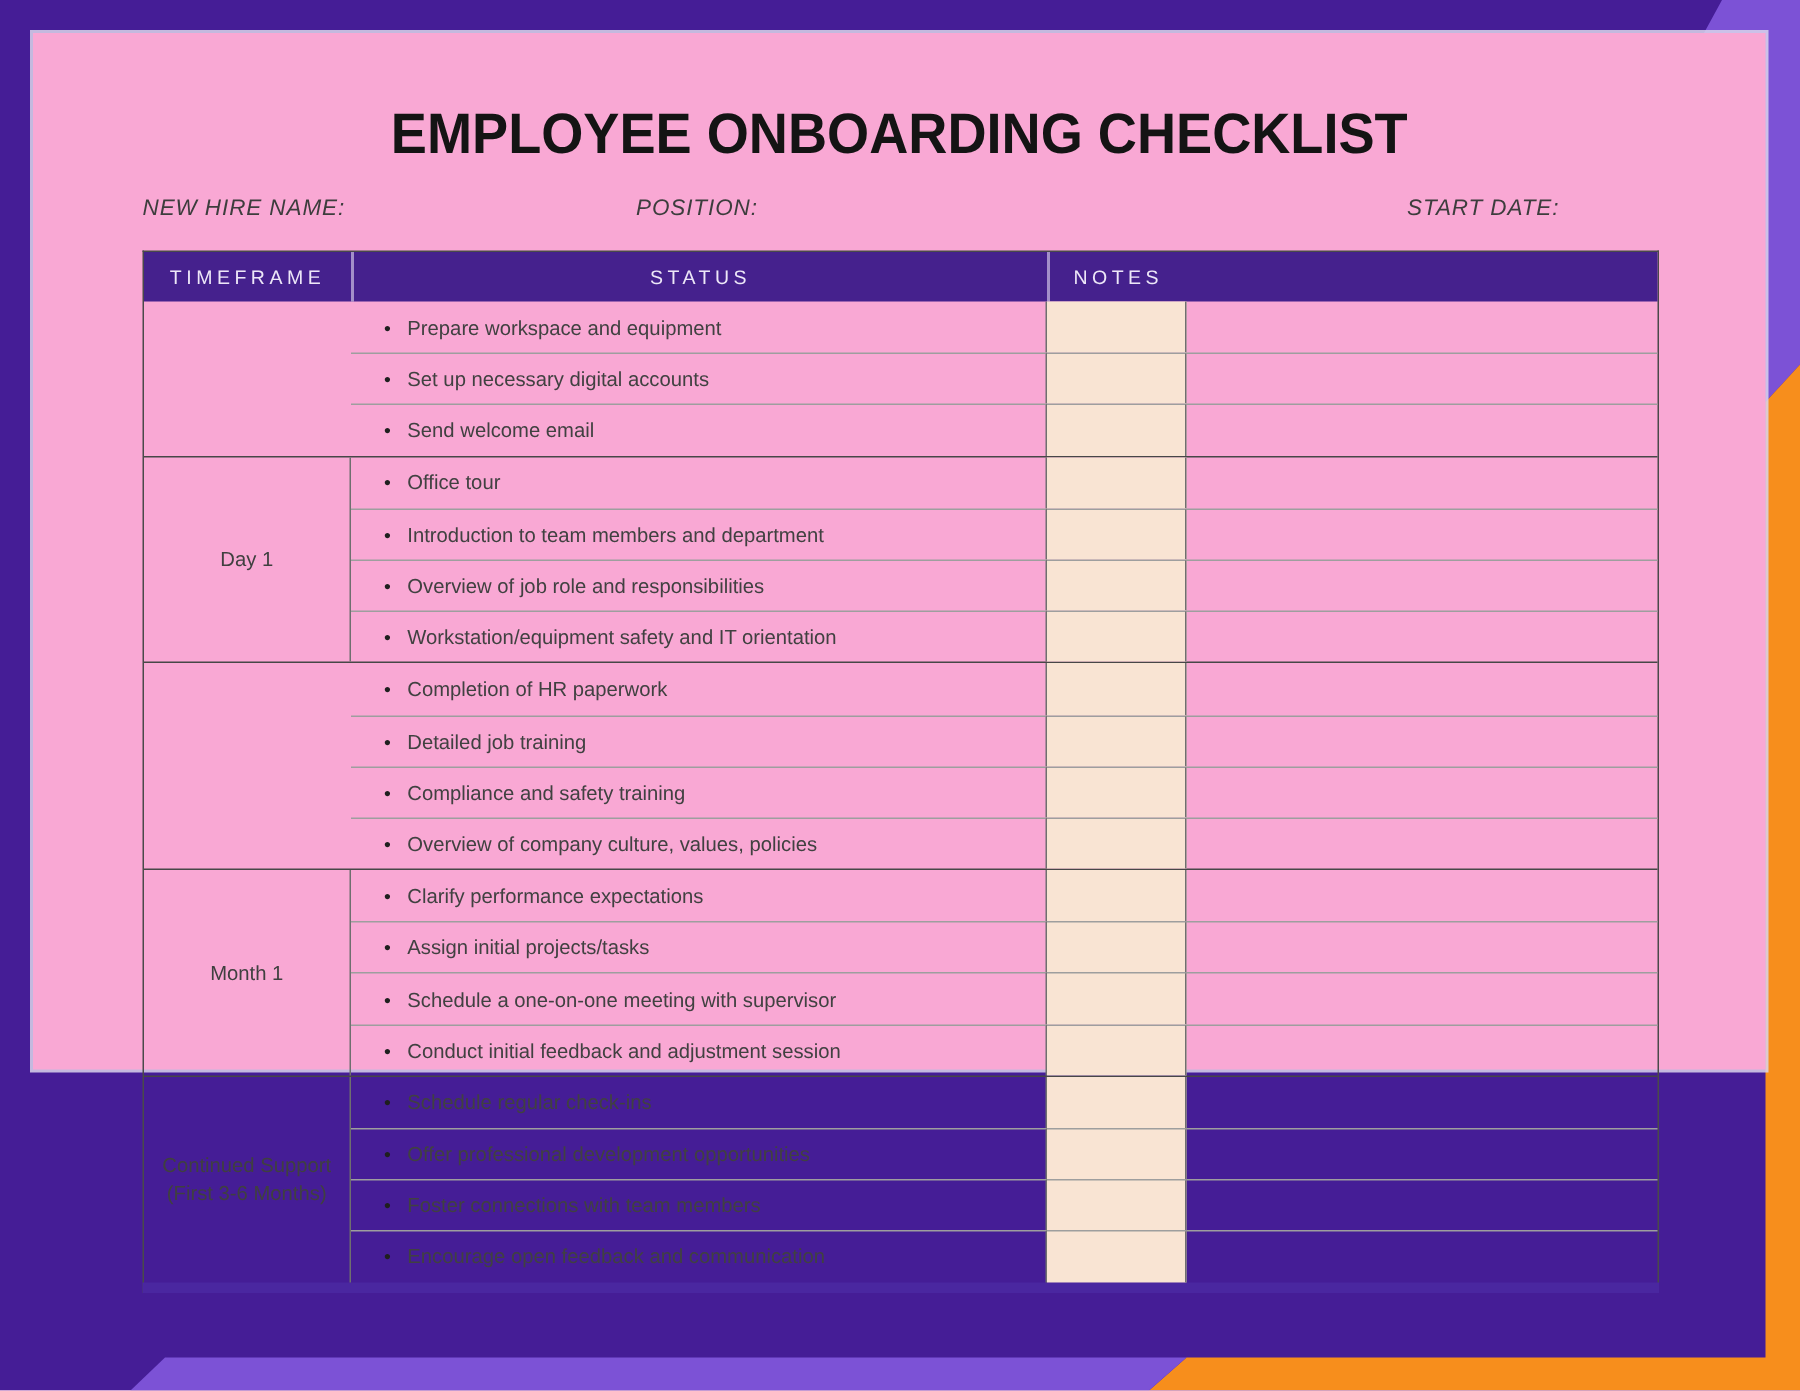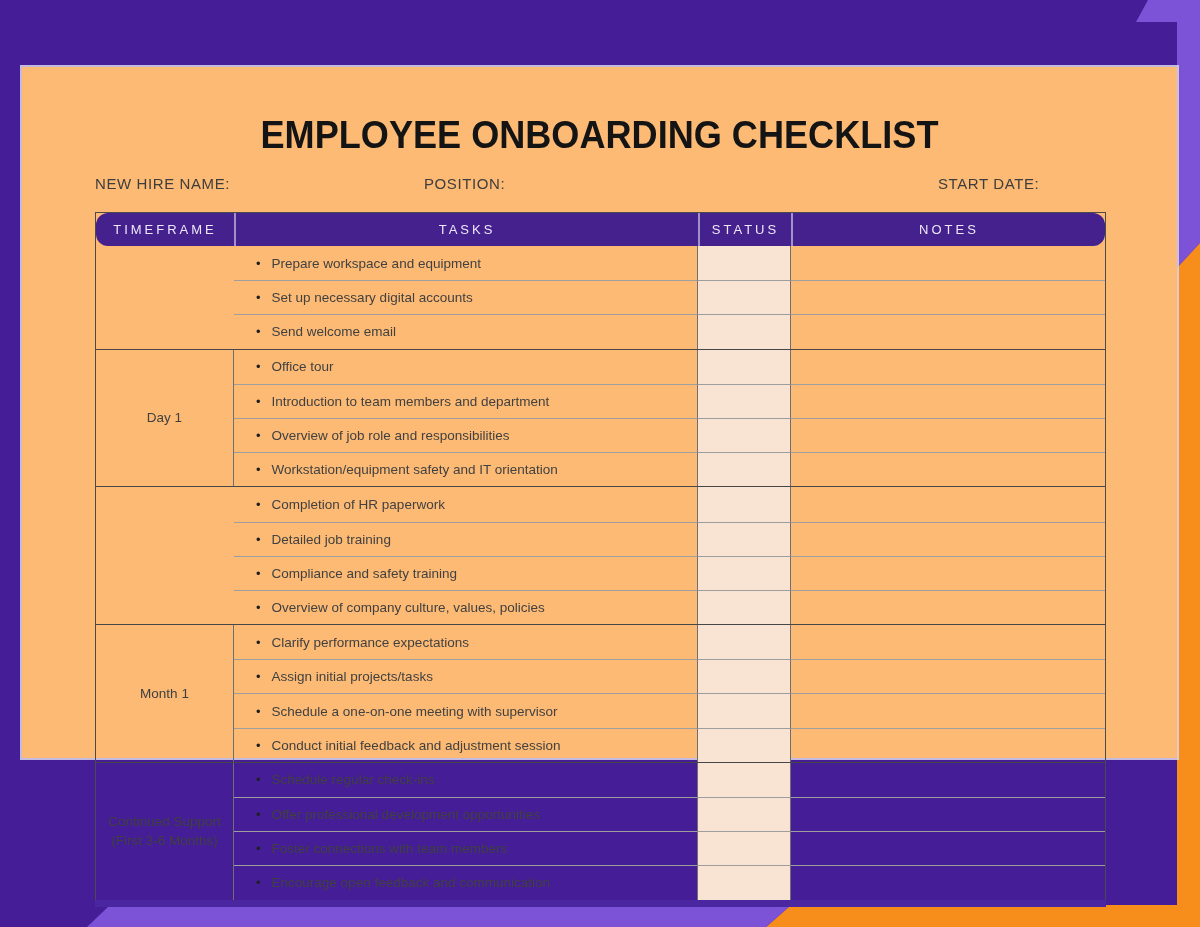--- a/index.html
+++ b/index.html
@@ -10,37 +10,36 @@
     position: relative;
     width: 1200px; height: 927px;
     background: #451D96; 
   }
   .frame-svg { position: absolute; inset: 0; display: block; }
 
   .page {
     position: absolute;
     left: 22px; top: 22px;
     width: 1155px; height: 691px;
-    background: #fdba74;
+    background: #f9a8d4;
     box-shadow: 0 0 0 2px rgba(219,213,236,0.85);
-    margin-top: 45px;
   }
 
   .page-title {
     position: absolute;
     left: 0; top: 47px; width: 100%;
     text-align: center;
     font-size: 38px;
     font-weight: 700;
     letter-spacing: 0px;
     color: #141414;
     transform: scaleX(0.95);
   }
 
-  .field { position: absolute; top: 108px; height: 20px; white-space: nowrap; }
+  .field { position: absolute; top: 108px; height: 20px; white-space: nowrap; font-style: italic; }
   .field-label {
     font-size: 15px;
     letter-spacing: 0.6px;
     color: #3d3d3d;
   }
   .field-value { display: inline-block; width: 120px; height: 18px; vertical-align: bottom; }
   .field-newhire { left: 73px; }
   .field-position { left: 402px; }
   .field-department { left: 638px; }
   .field-startdate { left: 916px; }
@@ -52,21 +51,20 @@
     border-left: 1px solid #4a4a4a;
     border-right: 1px solid #4a4a4a;
     border-top: 1px solid #4a4a4a;
   }
 
   .thead {
     display: grid;
     grid-template-columns: 138px 464px 93px 314px;
     height: 33px;
     background: #45218D;
-    border-radius: 12px;
   }
   .hcell {
     display: flex; align-items: center; justify-content: center;
     color: #EDE7F8;
     font-size: 13px;
     font-weight: 500;
     letter-spacing: 3px;
   }
   .hcell + .hcell { border-left: 2px solid rgba(240,235,252,0.55); }
 
@@ -139,21 +137,20 @@
       <span class="field-label">POSITION:</span><span class="field-value"></span>
     </div>
     <div class="field field-startdate">
       <span class="field-label">START DATE:</span><span class="field-value"></span>
     </div>
 
     <div class="table">
 
       <div class="thead">
         <div class="hcell">TIMEFRAME</div>
-        <div class="hcell">TASKS</div>
         <div class="hcell">STATUS</div>
         <div class="hcell">NOTES</div>
       </div>
 
       <div class="group">
         <div class="task-cell first">
             <span class="bullet">•</span>
             <span>Prepare workspace and equipment</span>
           </div>
         <div class="status-cell first"></div>

